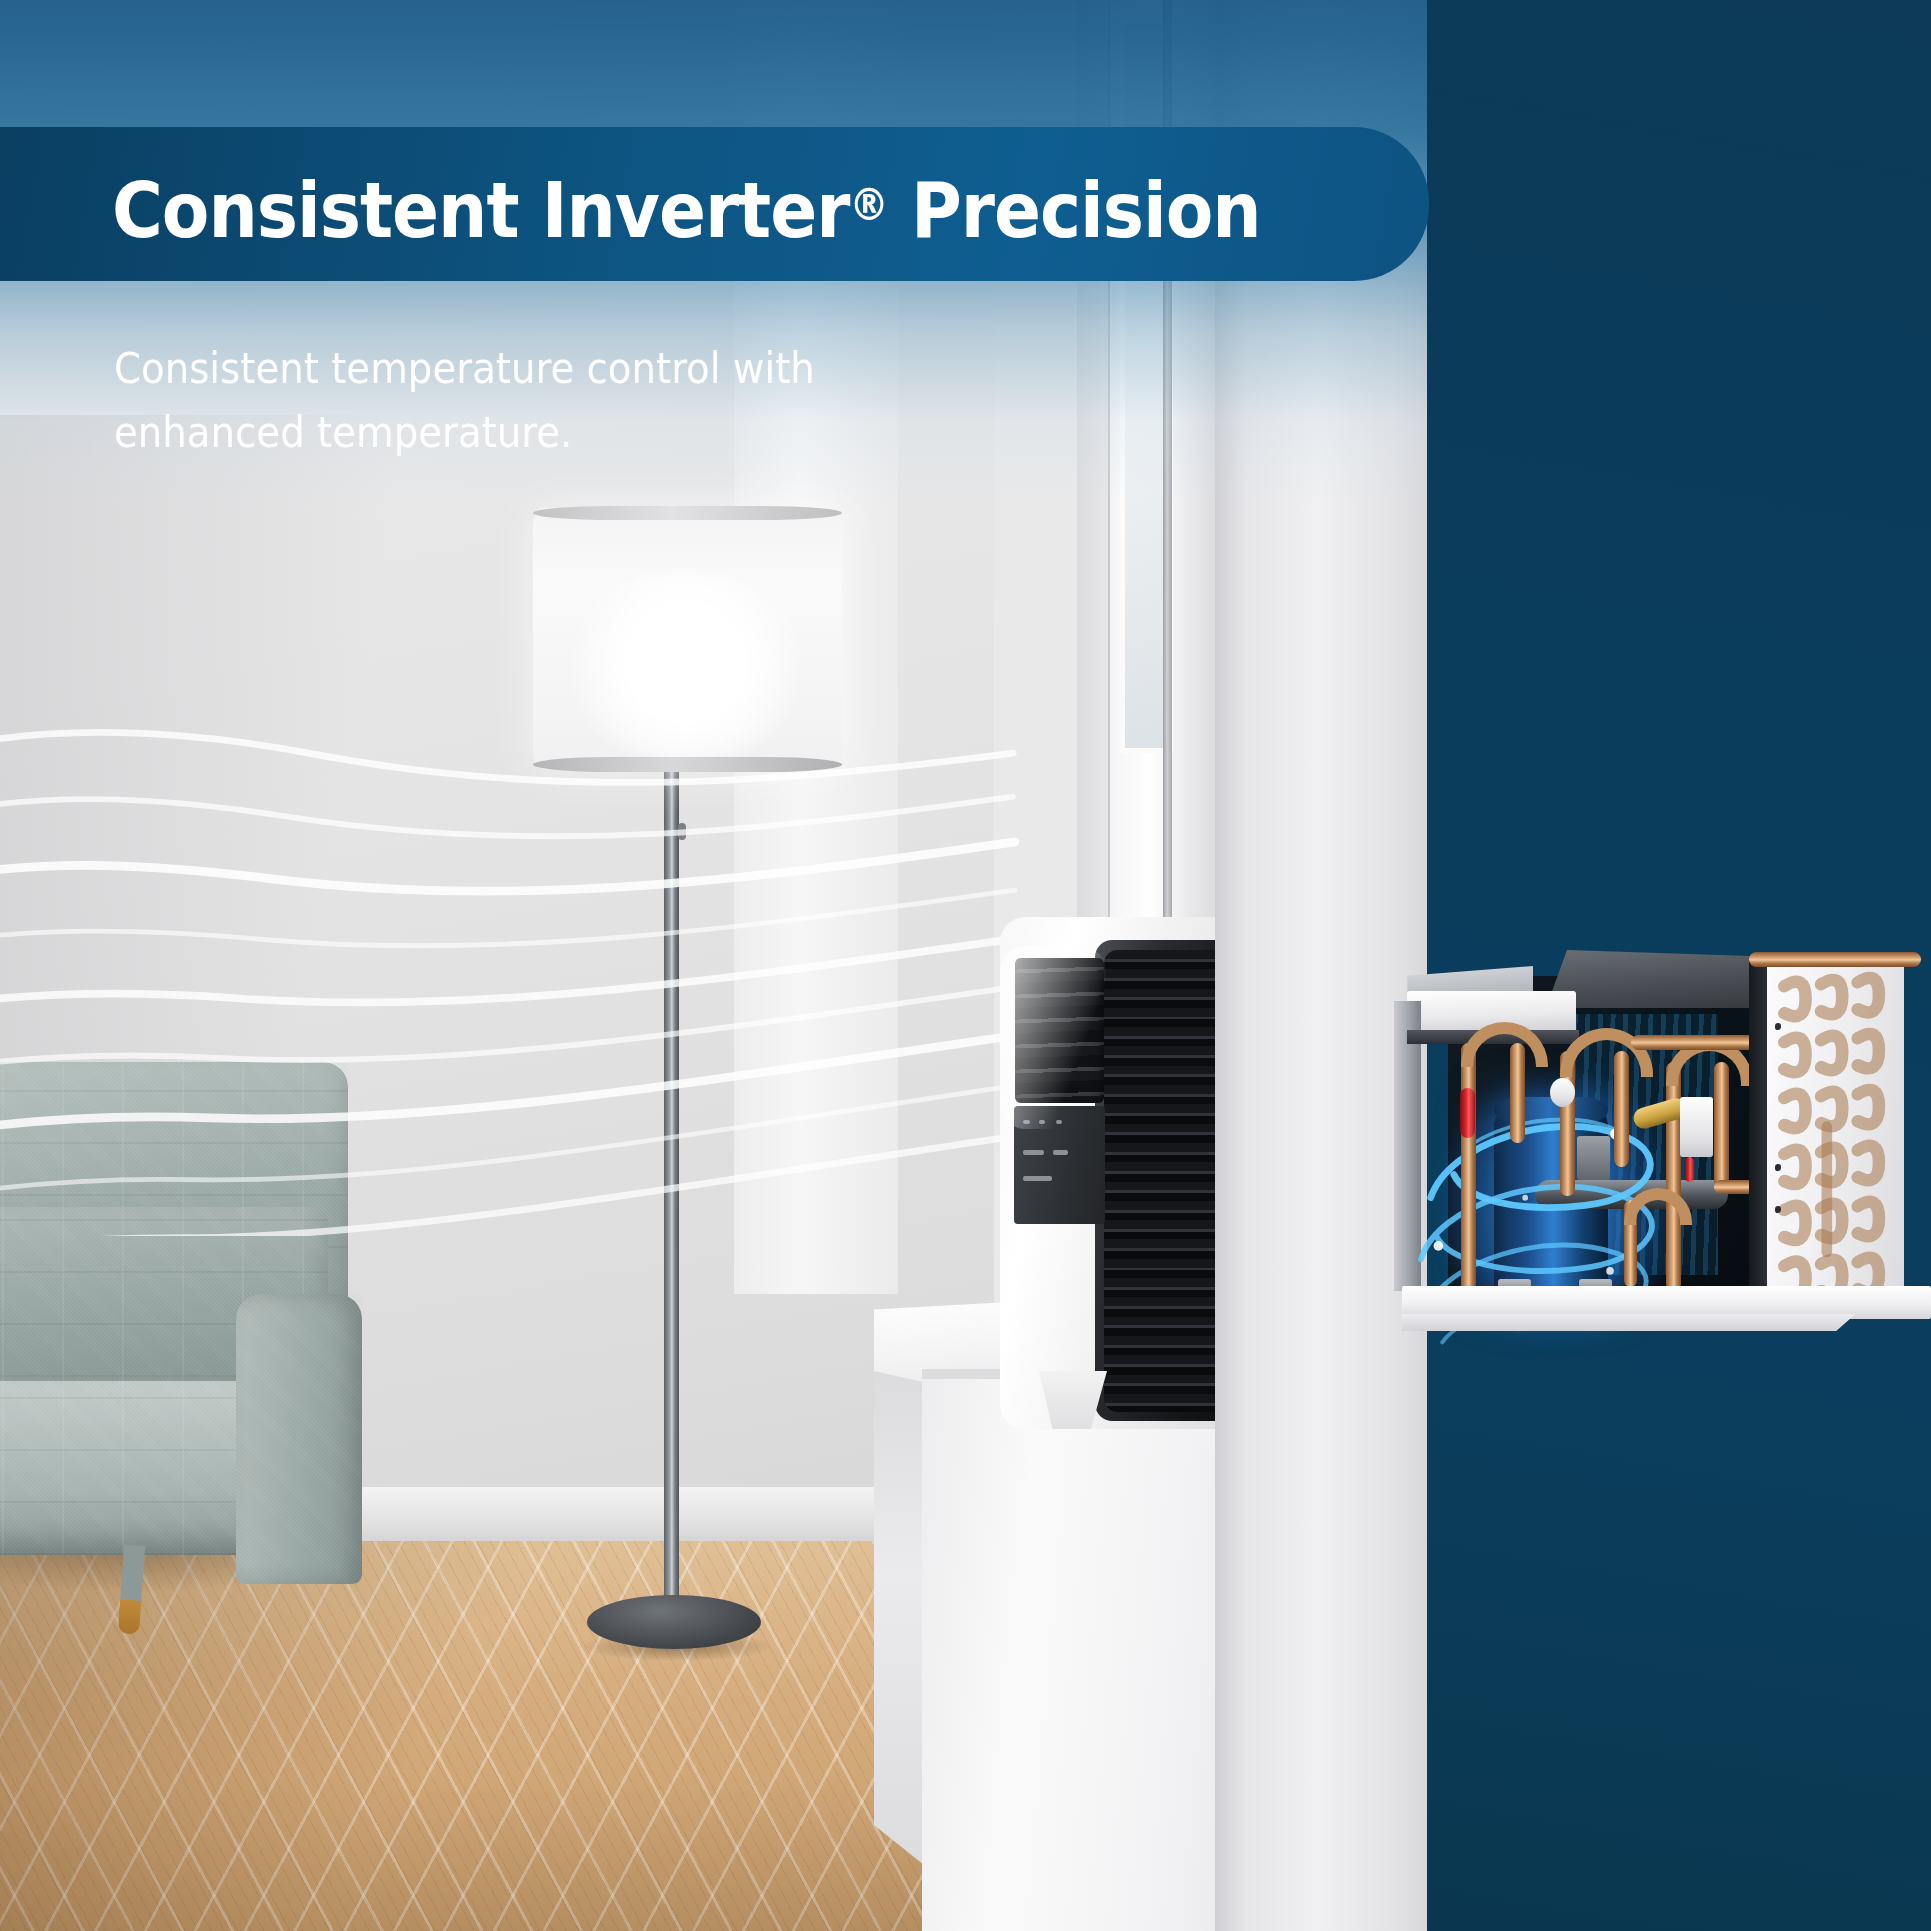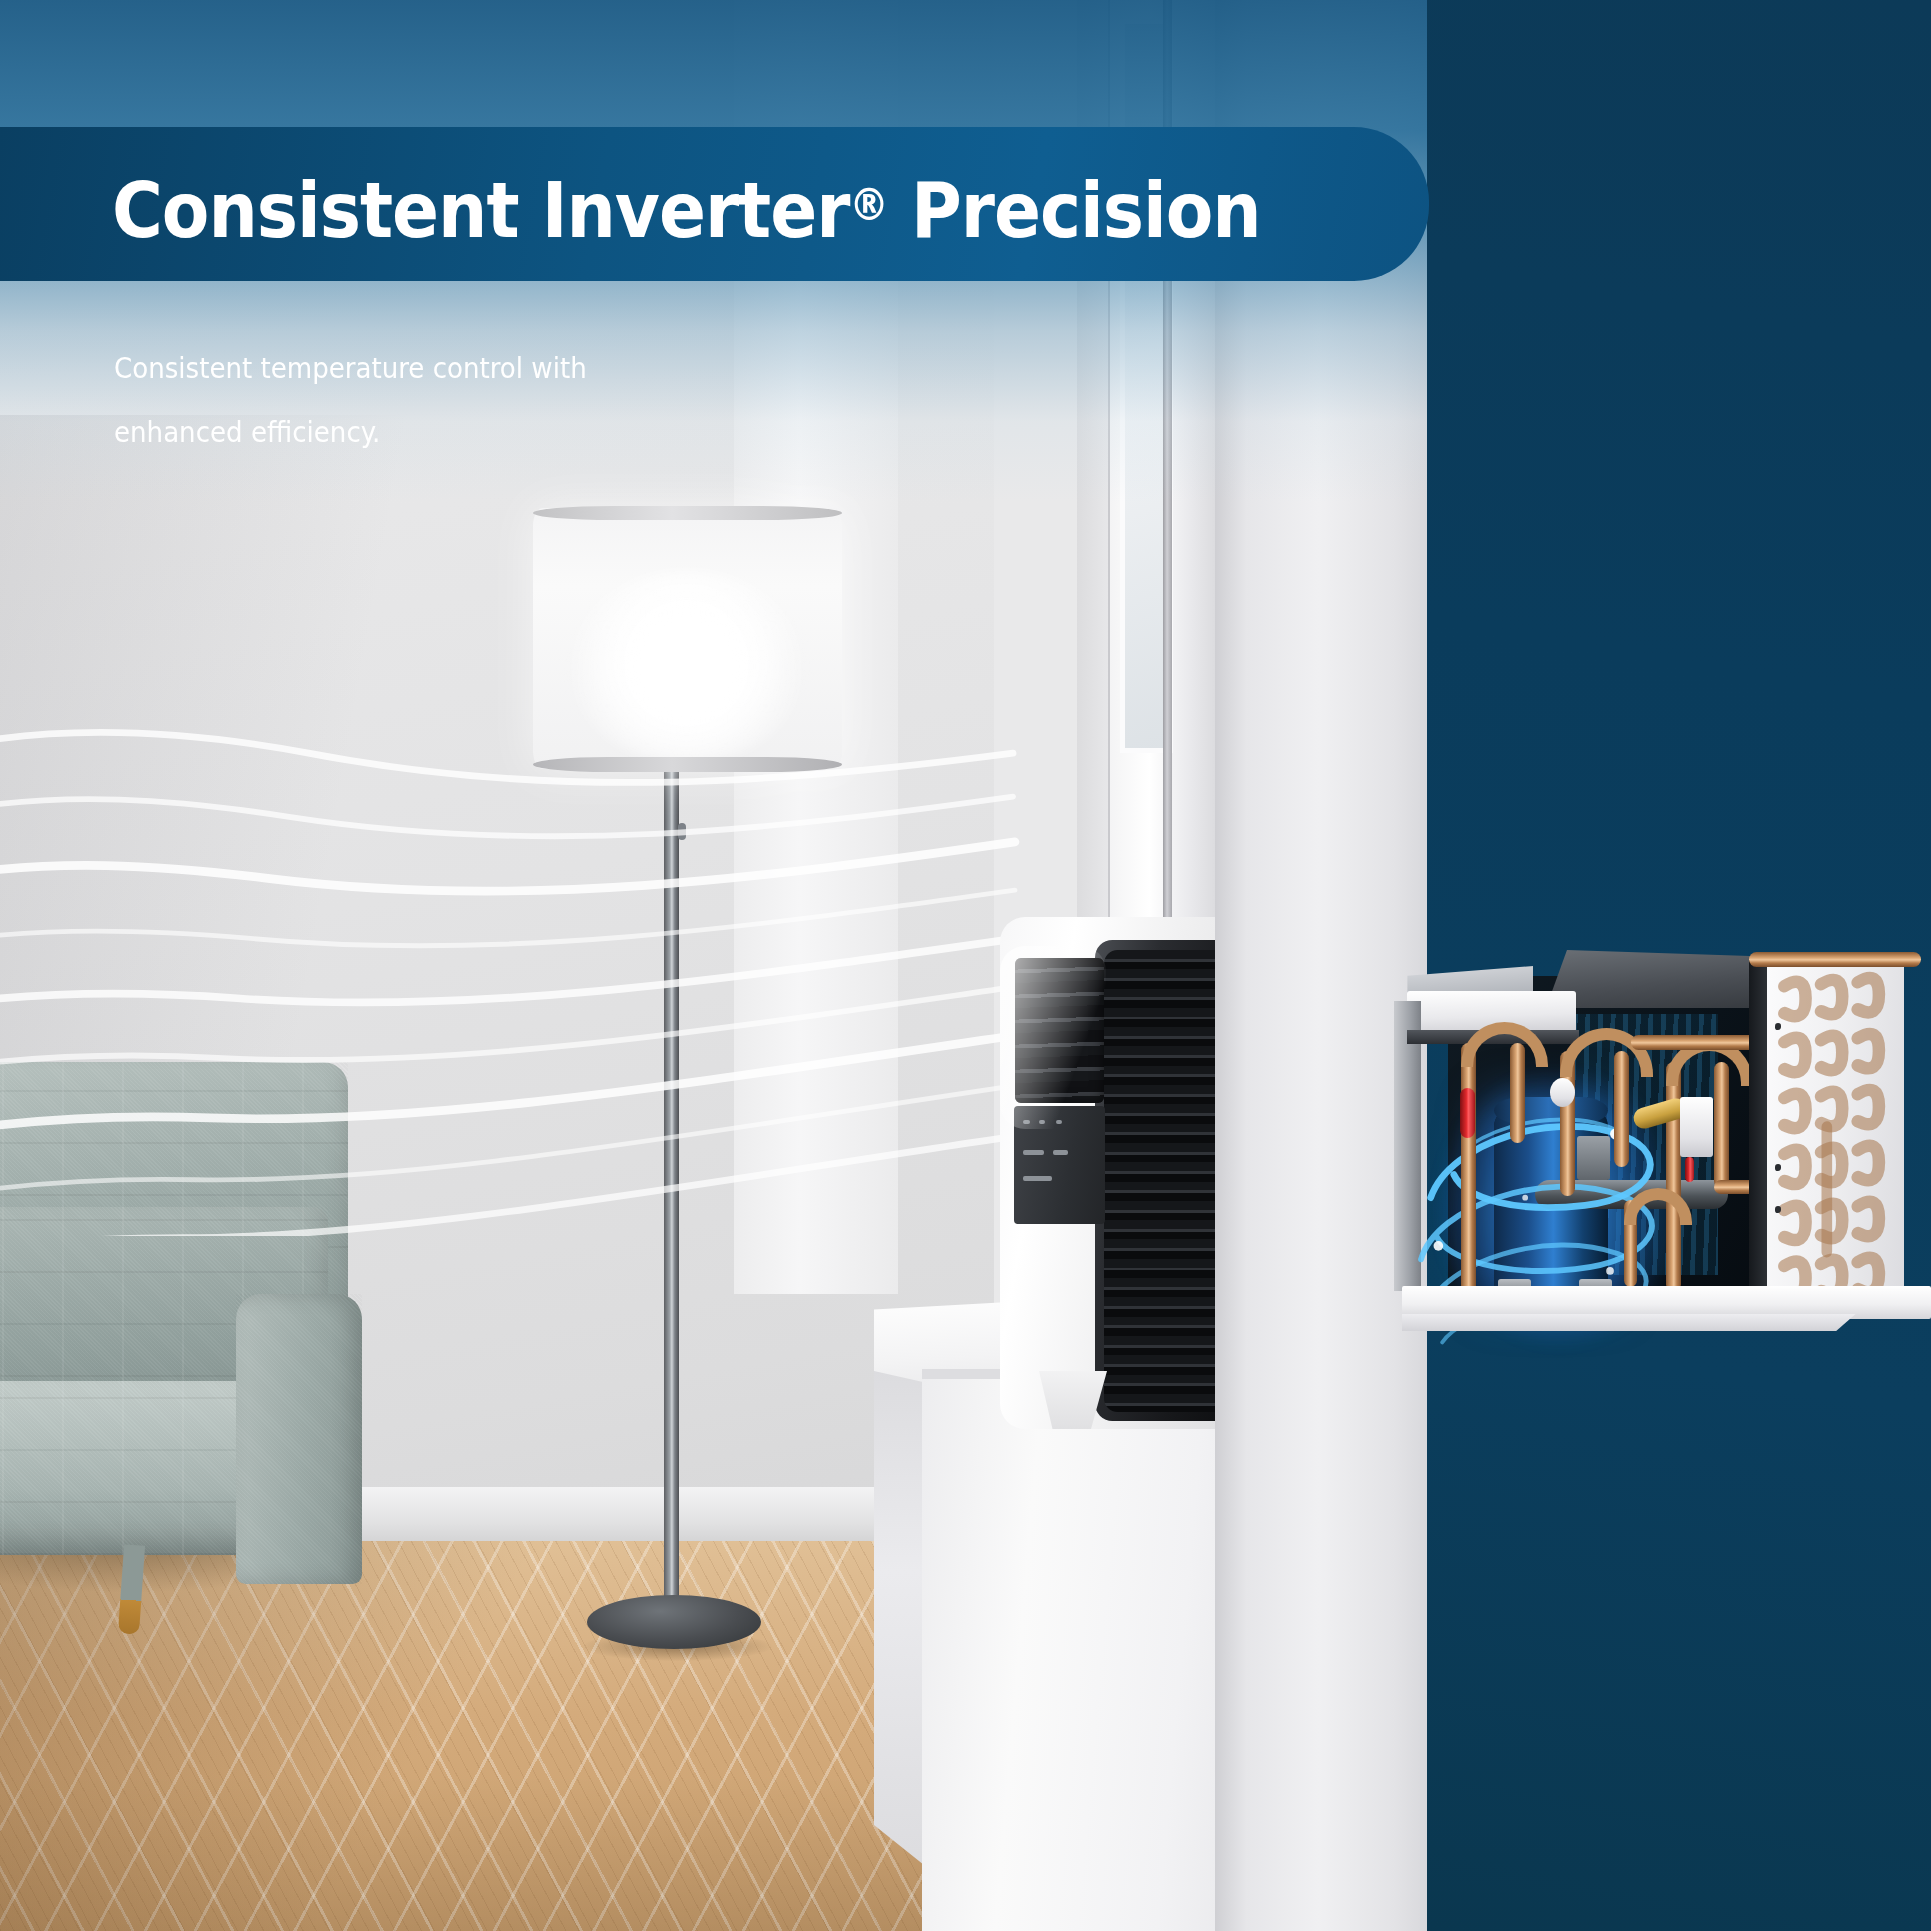--- a/index.html
+++ b/index.html
@@ -206,21 +206,21 @@
       rgba(190,214,228,.18) 84%,
       rgba(255,255,255,0) 100%);}
   .banner{position:absolute;left:0;top:127px;width:1429px;height:154px;
     border-radius:0 75px 75px 0;
     background:linear-gradient(100deg,#0a3f62 0%,#0d5481 42%,#0f5e91 72%,#0d5382 100%);}
   .banner-title{position:absolute;left:112px;top:147px;width:1236px;
     color:#fff;font-size:77px;font-weight:700;line-height:116px;letter-spacing:-1px;
     white-space:nowrap;font-family:"DejaVu Sans Condensed","Liberation Sans",sans-serif;}
   .banner-title .reg{font-size:44px;vertical-align:17.4px;}
   .subtitle{position:absolute;left:114px;top:336px;width:869px;
-    color:#fff;font-size:29px;font-weight:400;line-height:64px;
+    color:#fff;font-size:43px;font-weight:400;line-height:64px;
     font-family:"DejaVu Sans Condensed","Liberation Sans",sans-serif;}
 </style>
 </head>
 <body>
 
 <div id="stage">
 
   <div class="room">
     <div class="wall-main"></div>
     <div class="wall-shadowL"></div>
@@ -409,17 +409,17 @@
 
   <div class="hdr-grad"></div>
 
   <div class="banner"></div>
   <div class="banner-title">
     <span>Consistent Inverter</span><span class="reg">®</span><span> Precision</span>
   </div>
 
   <div class="subtitle">
     <div>Consistent temperature control with</div>
-    <div>enhanced efficiency.</div>
+    <div>enhanced temperature.</div>
   </div>
 
 </div>
 
 
 </body></html>

